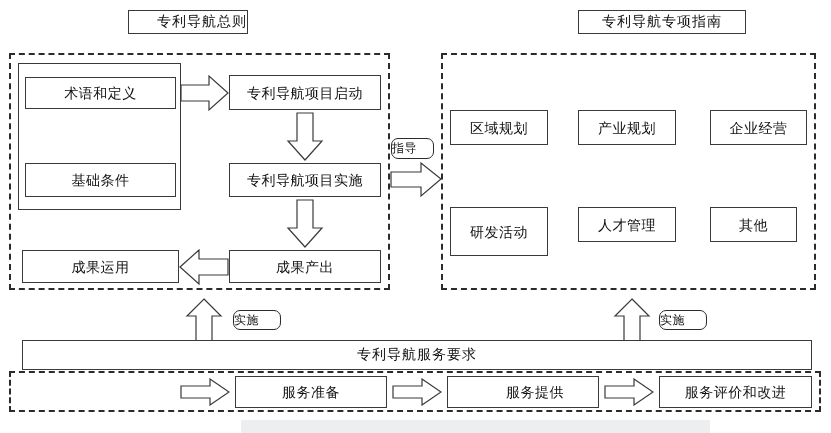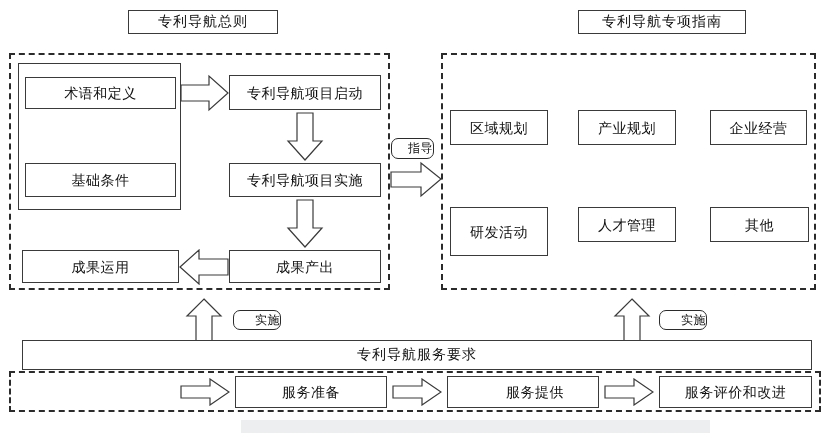--- a/index.html
+++ b/index.html
@@ -59,21 +59,21 @@
     background: transparent;
   }
 
   
   .pill {
     border: 1px solid #2b2b2b;
     border-radius: 7px;
     background: #ffffff;
     display: flex;
     align-items: center;
-    justify-content: flex-end;
+    justify-content: flex-start;
     font-size: 12px;
     letter-spacing: 0.5px;
     white-space: nowrap;
     color: #111111;
   }
 
   
   .arrow svg { display: block; width: 100%; height: 100%; }
   .arrow-shape {
     fill: #ffffff;
@@ -97,21 +97,21 @@
   
   .footer-strip {
     background: #eceef0;
   }
 </style>
 </head>
 <body>
 
 <div id="canvas">
 
-  <div class="abs title-box" style="left:128px; top:10px; width:150px; height:24px;">
+  <div class="abs title-box" style="left:128px; top:10px; width:120px; height:24px;justify-content:flex-end;">
     <span>专利导航总则</span>
   </div>
 
   <div class="abs title-box" style="left:546px; top:10px; width:168px; height:24px;margin-left:32px;">
     <span>专利导航专项指南</span>
   </div>
 
   <div class="abs dashed-panel" style="left:9px; top:53px; width:381px; height:237px;"></div>
 
   <div class="abs solid-group" style="left:18px; top:63px; width:163px; height:147px;"></div>
@@ -185,21 +185,21 @@
   <div class="abs box" style="left:710px; top:110px; width:97px; height:35px;">
     <span>企业经营</span>
   </div>
 
   <div class="abs box" style="left:450px; top:207px; width:98px; height:49px;">
     <span>研发活动</span>
   </div>
   <div class="abs box" style="left:578px; top:207px; width:98px; height:35px;">
     <span>人才管理</span>
   </div>
-  <div class="abs box" style="left:710px; top:207px; width:99px; height:35px;">
+  <div class="abs box" style="left:710px; top:207px; width:87px; height:35px;">
     <span>其他</span>
   </div>
 
   <div class="abs arrow" style="left:185px; top:298px; width:38px; height:44px;">
     <svg viewBox="0 0 38 44" preserveAspectRatio="none">
       <polygon class="arrow-shape" points="19,1 36,18 27,18 27,43 11,43 11,18 2,18"></polygon>
     </svg>
   </div>
   <div class="abs pill" style="left:233px; top:310px; width:48px; height:20px;">
     <span>实施</span>

